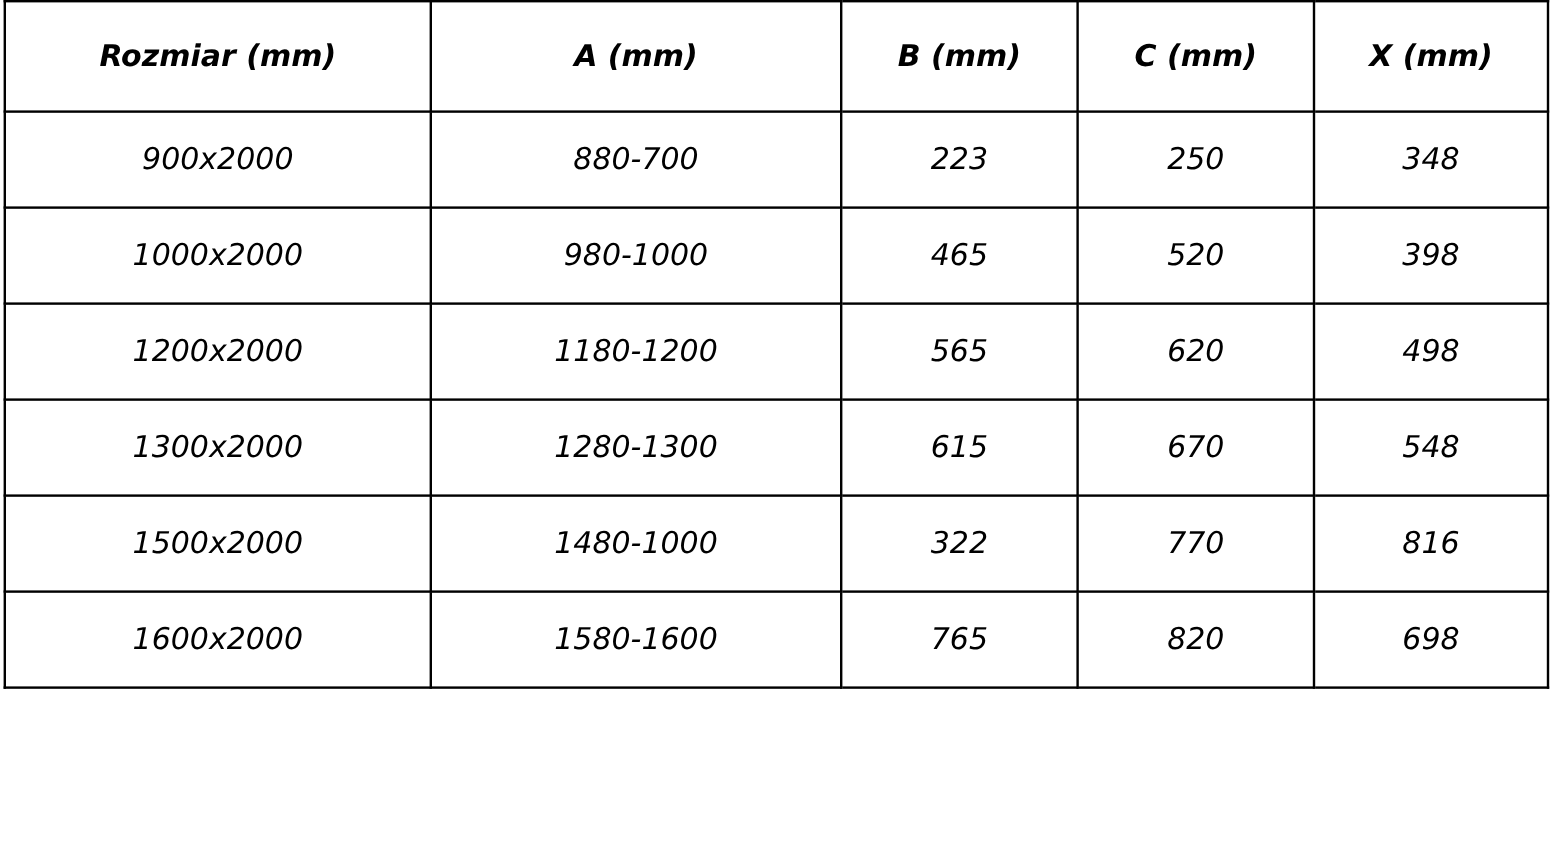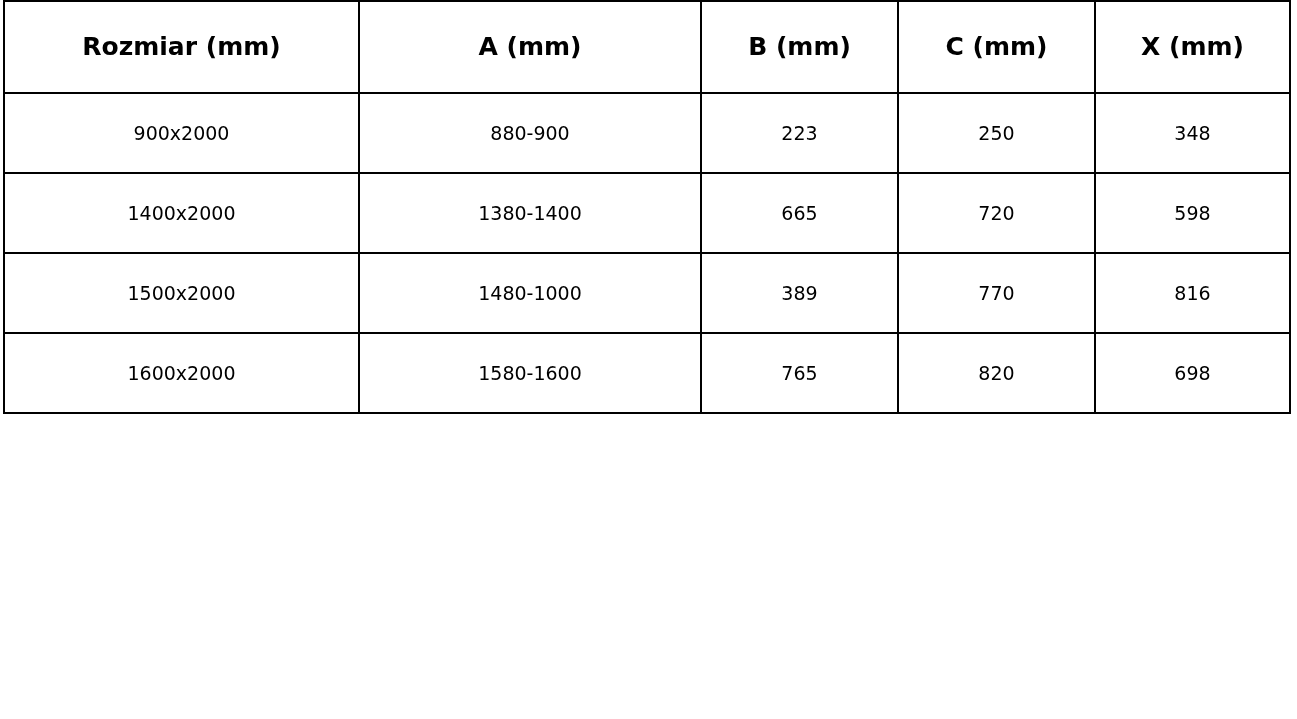--- a/index.html
+++ b/index.html
@@ -11,33 +11,34 @@
     width: 1297px;
     height: 719px;
     font-family: "DejaVu Sans", sans-serif;
     color: #000000;
     overflow: hidden;
   }
   .table-wrap {
     width: 1297px;
     height: 549px;
     box-sizing: border-box;
+    font-style: italic;
   }
   table.size-table {
     border-collapse: collapse;
     width: 1286px;
     margin-left: 3px;
     table-layout: fixed;
   }
   table.size-table th,
   table.size-table td {
     border: 2px solid #000000;
     text-align: center;
     vertical-align: middle;
-    font-size: 19px;
+    font-size: 25px;
     padding: 0;
     height: 78px;
     line-height: 1.1;
     color: #000000;
     background: #ffffff;
   }
   table.size-table th {
     font-weight: bold;
     height: 90px;
     font-size: 25px;
@@ -69,36 +70,50 @@
         <th>Rozmiar (mm)</th>
         <th>A (mm)</th>
         <th>B (mm)</th>
         <th>C (mm)</th>
         <th>X (mm)</th>
       </tr>
     </thead>
     <tbody>
       <tr>
         <td>900x2000</td>
-        <td>880-900</td>
+        <td>880-700</td>
         <td>223</td>
         <td>250</td>
         <td>348</td>
       </tr>
       <tr>
-        <td>1400x2000</td>
-        <td>1380-1400</td>
-        <td>665</td>
-        <td>720</td>
-        <td>598</td>
+        <td>1000x2000</td>
+        <td>980-1000</td>
+        <td>465</td>
+        <td>520</td>
+        <td>398</td>
+      </tr>
+      <tr>
+        <td>1200x2000</td>
+        <td>1180-1200</td>
+        <td>565</td>
+        <td>620</td>
+        <td>498</td>
+      </tr>
+      <tr>
+        <td>1300x2000</td>
+        <td>1280-1300</td>
+        <td>615</td>
+        <td>670</td>
+        <td>548</td>
       </tr>
       <tr>
         <td>1500x2000</td>
         <td>1480-1000</td>
-        <td>389</td>
+        <td>322</td>
         <td>770</td>
         <td>816</td>
       </tr>
       <tr>
         <td>1600x2000</td>
         <td>1580-1600</td>
         <td>765</td>
         <td>820</td>
         <td>698</td>
       </tr>

